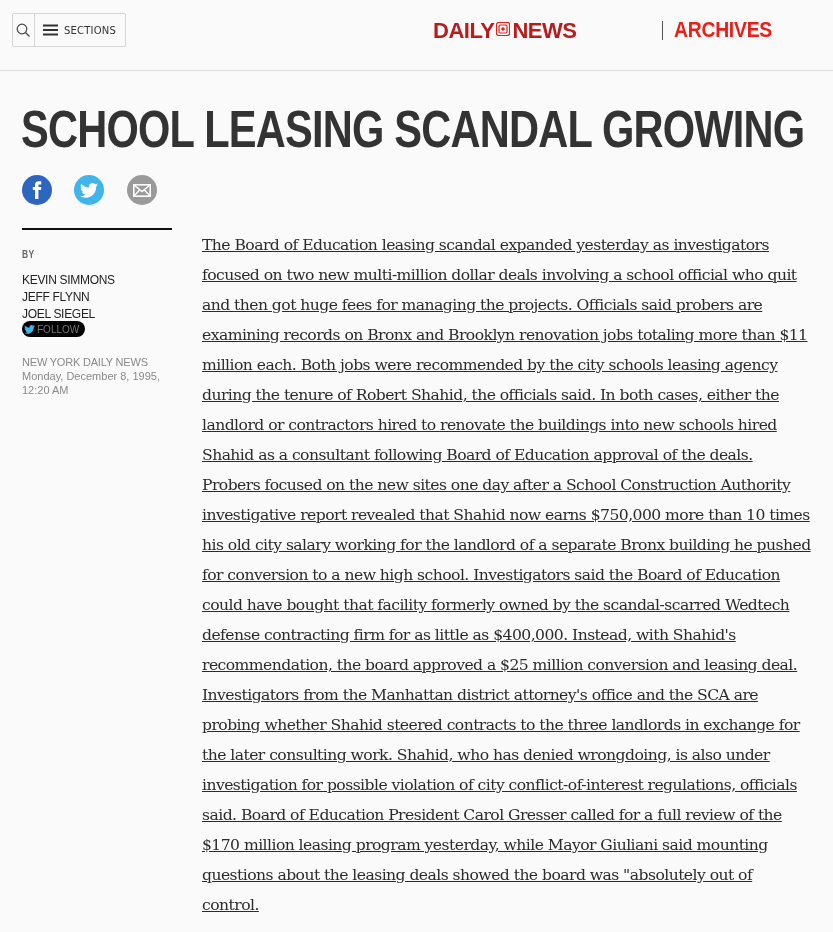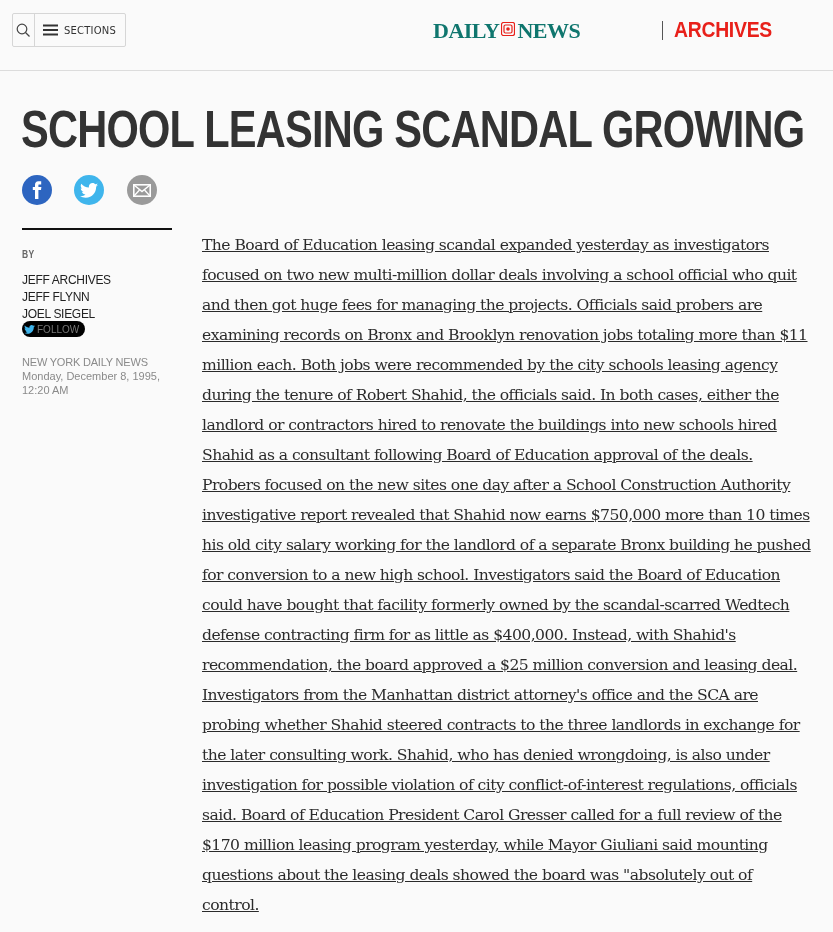--- a/index.html
+++ b/index.html
@@ -27,22 +27,22 @@
   }
   .nav-sections .label {
     font-size: 10px; color: #333; letter-spacing: 0.2px; margin-left: 6px;
     font-family: "DejaVu Sans", sans-serif;
   }
   .logo {
     position: absolute; left: 433px; top: 17px; height: 28px;
     display: flex; align-items: center;
   }
   .logo-text {
-    font-family: Liberation Serif, serif; font-weight: bold;
-    font-size: 22px; color: #0f766e; letter-spacing: -0.5px; line-height: 1;
+    font-family: Liberation Sans, sans-serif; font-weight: bold;
+    font-size: 22px; color: #b91c1c; letter-spacing: -0.5px; line-height: 1;
   }
   .logo-mark { margin: 0 2px; display: inline-block; }
   .logo-divider {
     position: absolute; left: 662px; top: 21px; width: 1px; height: 19px; background: #555;
   }
   .archives {
     position: absolute; left: 674px; top: 17px;
     font-family: "Liberation Sans", sans-serif; font-weight: bold;
     font-size: 22px; color: #e8201a; letter-spacing: -0.3px;
     transform: scaleX(0.88); transform-origin: left center; cursor: pointer;
@@ -143,21 +143,21 @@
     <polyline points="1,1 9,7.5 17,1" fill="none" stroke="#fff" stroke-width="1.5"></polyline>
     <line x1="1" y1="12" x2="6.5" y2="6" stroke="#fff" stroke-width="1.3"></line>
     <line x1="17" y1="12" x2="11.5" y2="6" stroke="#fff" stroke-width="1.3"></line>
   </svg>
 </div>
 
 <div class="side-rule"></div>
 
 <div class="by-label">BY</div>
 <div class="authors">
-  <span class="author">JEFF ARCHIVES</span>
+  <span class="author">KEVIN SIMMONS</span>
   <span class="author">JEFF FLYNN</span>
   <span class="author">JOEL SIEGEL</span>
 </div>
 <div class="follow">
   <svg width="11" height="9" viewBox="0 0 24 20">
     <path d="M24 2.4c-.9.4-1.8.7-2.8.8 1-.6 1.8-1.6 2.2-2.7-1 .6-2 1-3.1 1.2C19.4.7 18.1.1 16.7.1c-2.7 0-4.9 2.2-4.9 4.9 0 .4 0 .8.1 1.1C7.8 5.9 4.2 4 1.7 1 1.3 1.7 1 2.6 1 3.5c0 1.7.9 3.2 2.2 4.1-.8 0-1.6-.2-2.2-.6v.1c0 2.4 1.7 4.4 3.9 4.8-.4.1-.8.2-1.3.2-.3 0-.6 0-.9-.1.6 2 2.4 3.4 4.6 3.4-1.7 1.3-3.8 2.1-6.1 2.1-.4 0-.8 0-1.2-.1 2.2 1.4 4.8 2.2 7.5 2.2 9.1 0 14-7.5 14-14v-.6c1-.7 1.8-1.6 2.5-2.6z" fill="#3fb5ec"></path>
   </svg>
   <span class="label">FOLLOW</span>
 </div>
 

